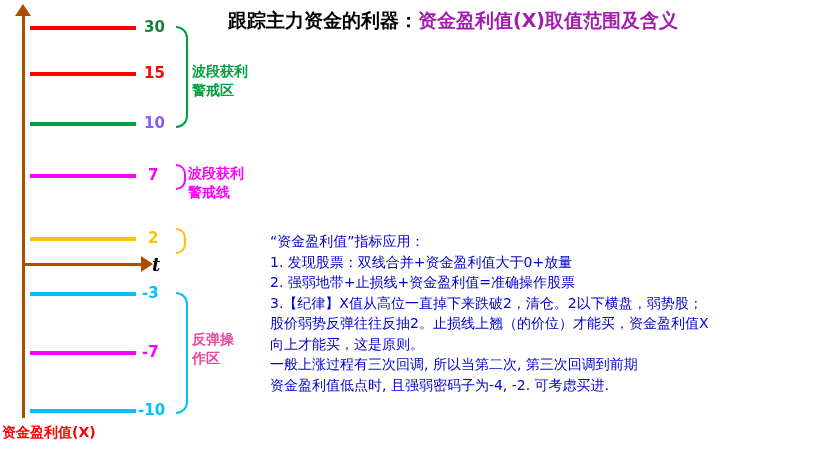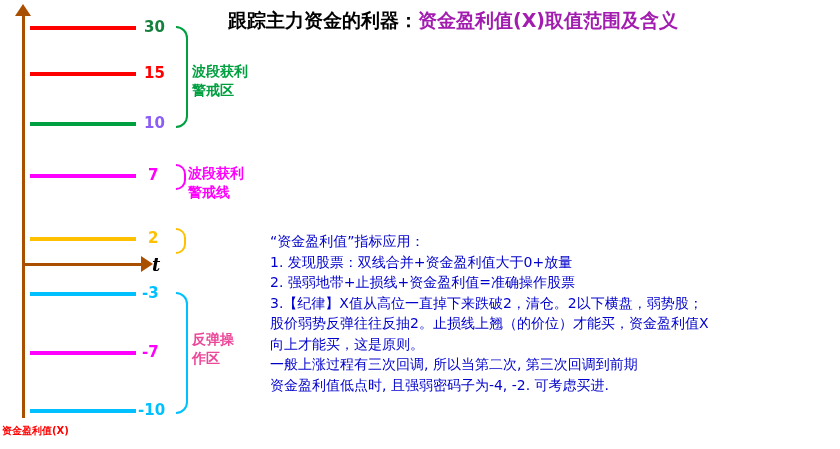--- a/index.html
+++ b/index.html
@@ -77,21 +77,21 @@
     font-family: "DejaVu Serif", "Liberation Serif", serif;
     font-style: italic;
     font-size: 18px;
     font-weight: bold;
     color: #000000;
   }
   .axis-caption {
     position: absolute;
     left: 2px;
     top: 424px;
-    font-size: 10px;
+    font-size: 14px;
     font-weight: bold;
     color: #ff0000;
     white-space: nowrap;
   }
 
   
   .tick {
     position: absolute;
     height: 4px;
   }

